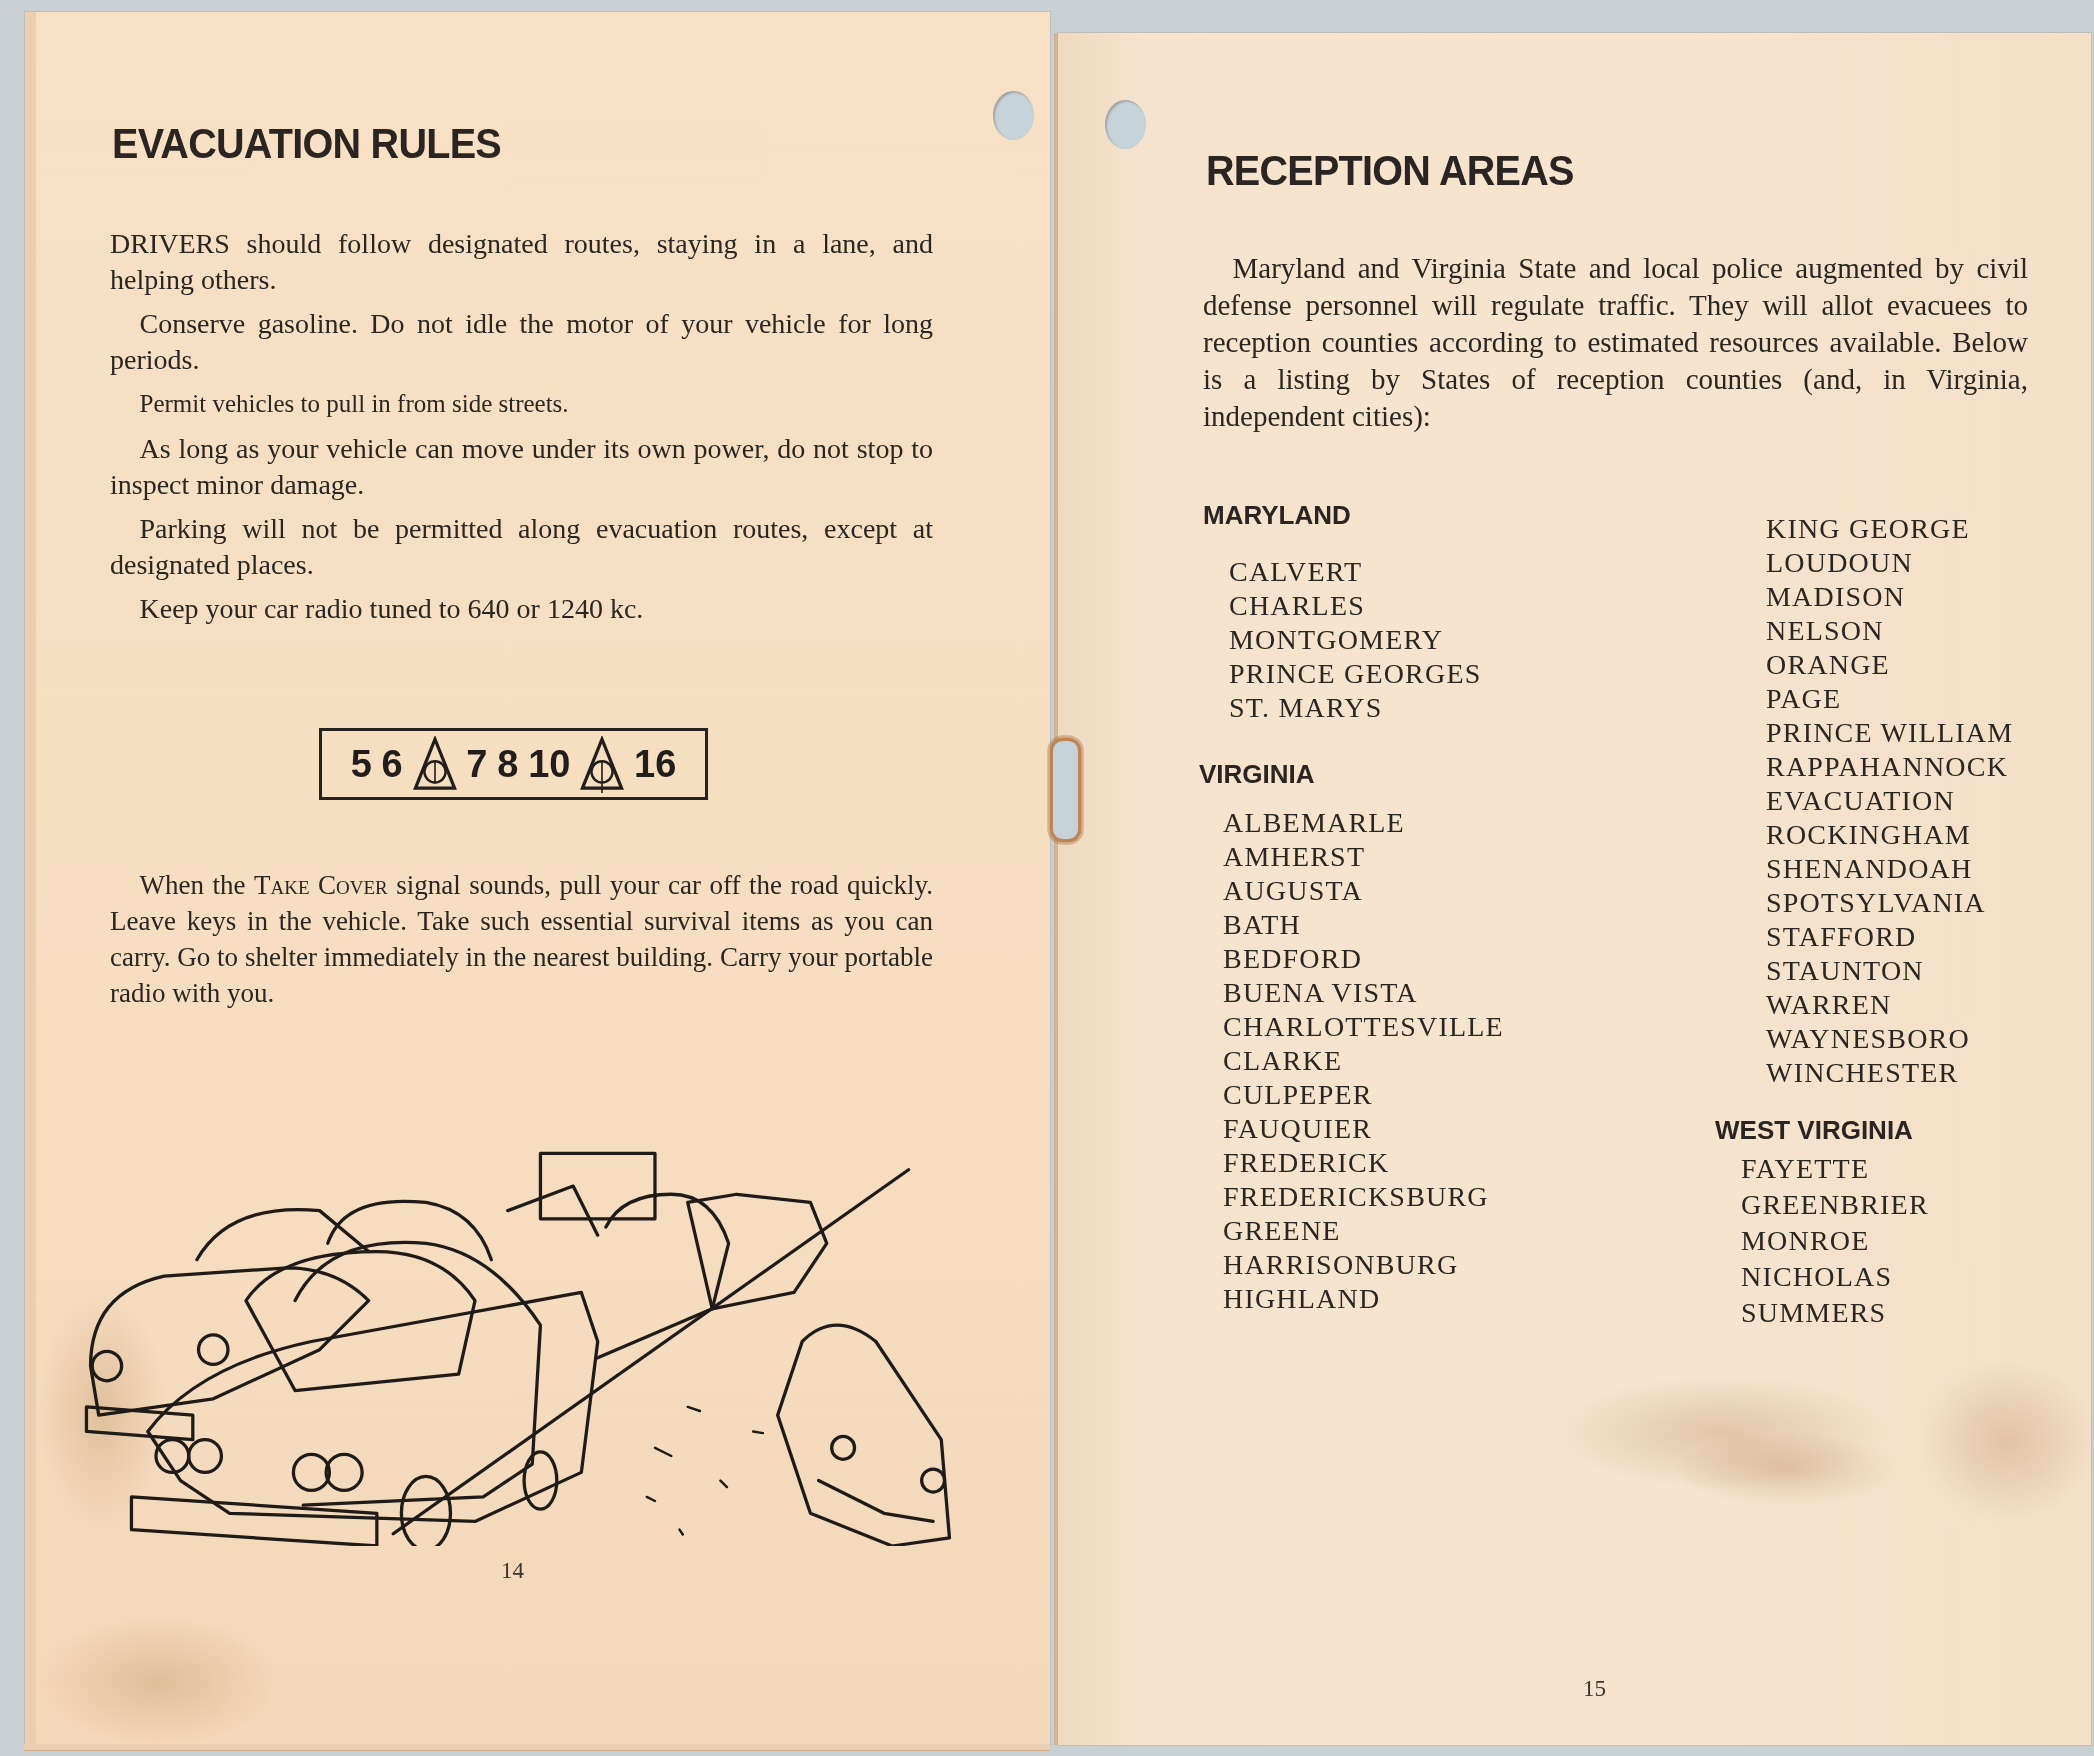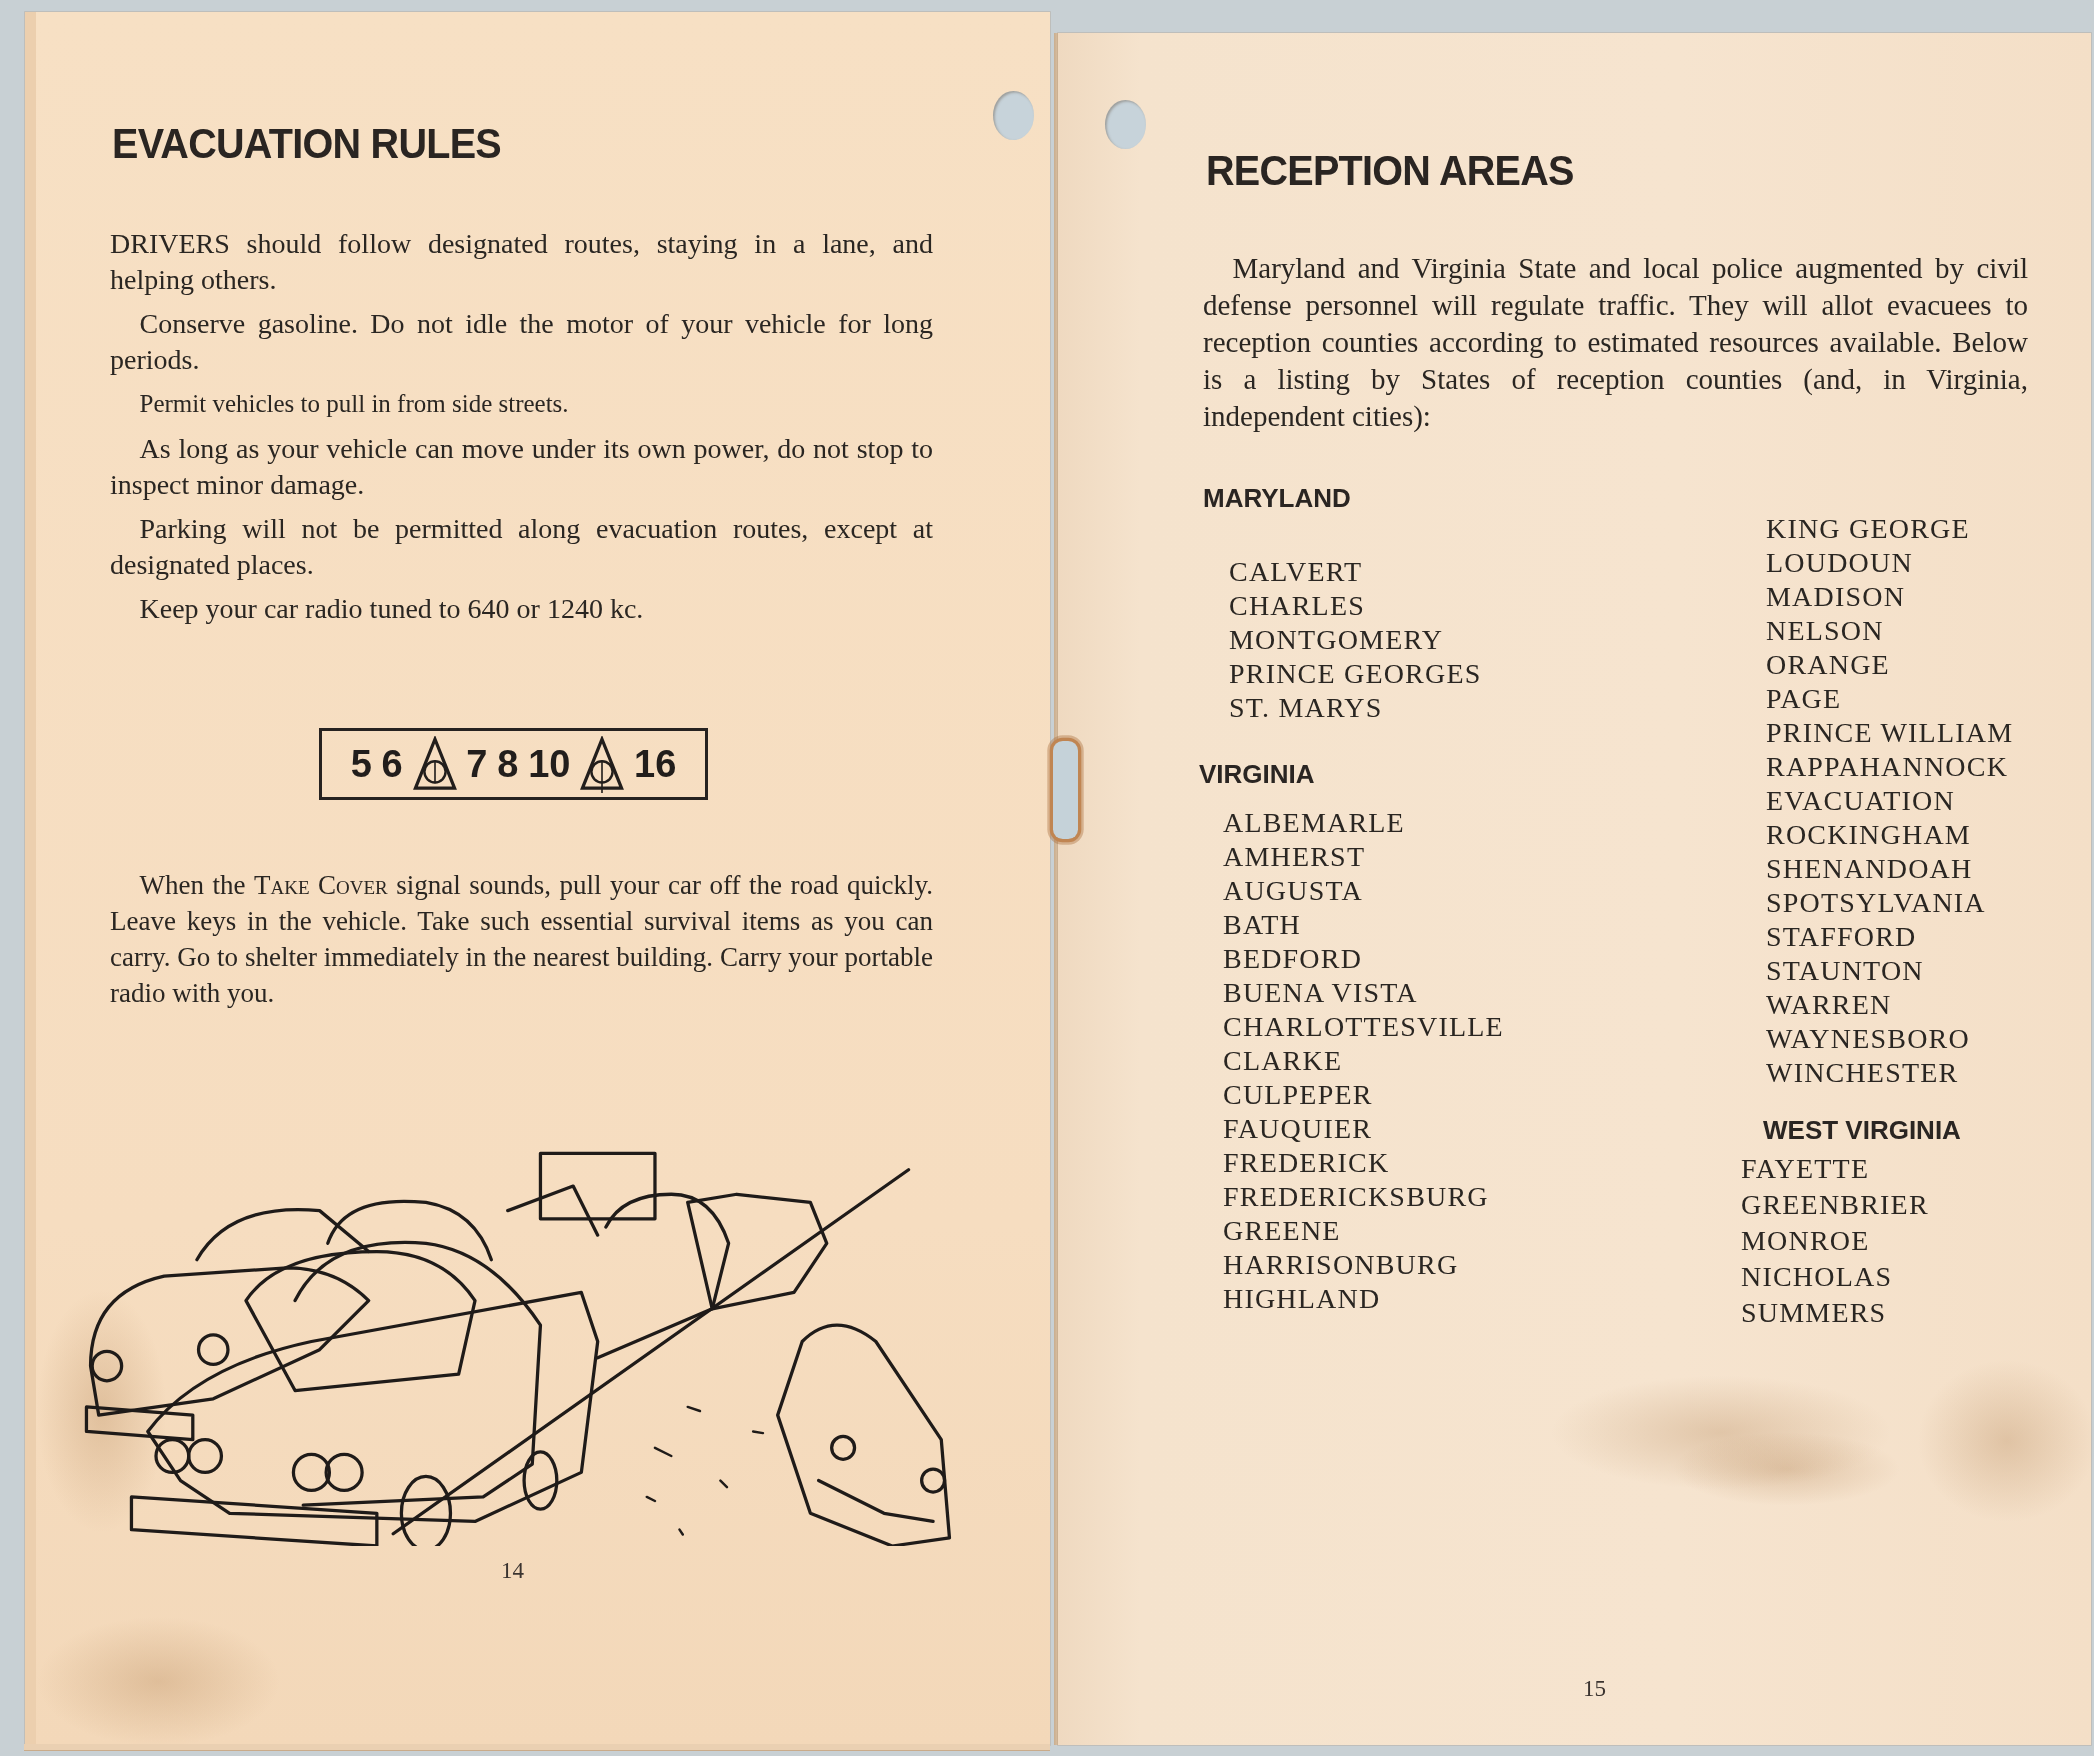--- a/index.html
+++ b/index.html
@@ -167,21 +167,21 @@
   <div class="stain" style="left:614px; top:1399px; width:229px; height:74px;"></div>
 </div>
 <div class="tear"></div>
 
 <div class="heading h1" style="left:1206px; top:146px;">RECEPTION AREAS</div>
 
 <div class="para" style="left:1203px; top:250px; width:825px; font-size:29px; line-height:37px;">
   <p class="indent">Maryland and Virginia State and local police augmented by civil defense personnel will regulate traffic.  They will allot evacuees to reception counties according to estimated resources available.  Below is a listing by States of reception counties (and, in Virginia, independent cities):</p>
 </div>
 
-<div class="heading state" style="left:1203px; top:483px;">MARYLAND</div>
+<div class="heading state" style="left:1203px; top:500px;">MARYLAND</div>
 <ul class="list" style="left:1229px; top:555px;">
   <li>CALVERT</li>
   <li>CHARLES</li>
   <li>MONTGOMERY</li>
   <li>PRINCE GEORGES</li>
   <li>ST. MARYS</li>
 </ul>
 
 <div class="heading state" style="left:1199px; top:759px;">VIRGINIA</div>
 <ul class="list" style="left:1223px; top:806px;">
@@ -215,21 +215,21 @@
   <li>ROCKINGHAM</li>
   <li>SHENANDOAH</li>
   <li>SPOTSYLVANIA</li>
   <li>STAFFORD</li>
   <li>STAUNTON</li>
   <li>WARREN</li>
   <li>WAYNESBORO</li>
   <li>WINCHESTER</li>
 </ul>
 
-<div class="heading state" style="left:1715px; top:1115px;margin-left:48px;">WEST VIRGINIA</div>
+<div class="heading state" style="left:1715px; top:1115px;">WEST VIRGINIA</div>
 <ul class="list" style="left:1741px; top:1151px; line-height:36px;">
   <li>FAYETTE</li>
   <li>GREENBRIER</li>
   <li>MONROE</li>
   <li>NICHOLAS</li>
   <li>SUMMERS</li>
 </ul>
 
 <div class="page-num" style="left:1583px; top:1676px;">15</div>
 

